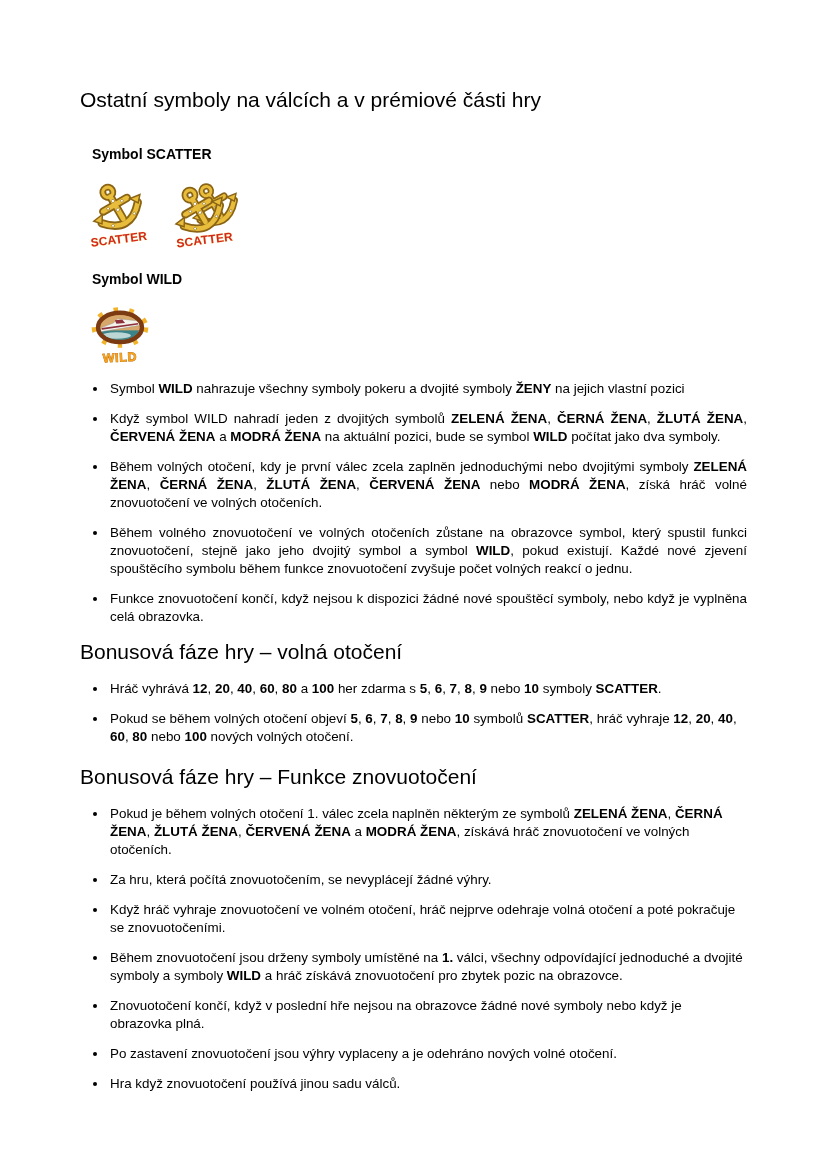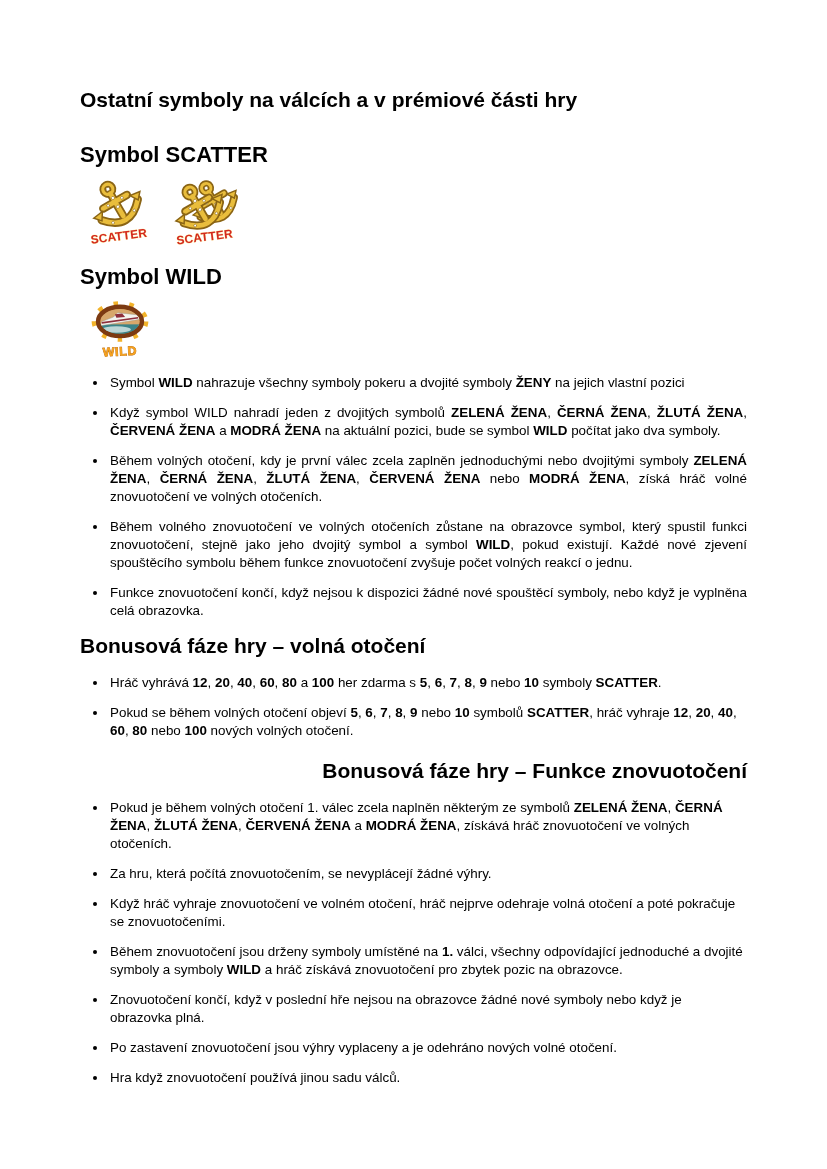--- a/index.html
+++ b/index.html
@@ -9,32 +9,32 @@
     box-sizing:border-box;
     padding:86px 80px 0 80px;
     background:var(--page_bg,#fff);
     color:var(--text,#000);
     font-family:"Liberation Sans","DejaVu Sans",sans-serif;
     font-size:13.4px;
     line-height:18px;
     overflow:hidden;
   }
   h1.doc-h1{
-    font-size:21px;line-height:28px;font-weight:bold;
+    font-size:21px;line-height:28px;font-weight:normal;
     margin:0;color:var(--text,#000);
     font-family:"Liberation Sans","DejaVu Sans",sans-serif;
   }
   h2.doc-h2{
-    font-size:22px;line-height:21px;font-weight:bold;
-    margin:0;color:var(--text,#000);
+    font-size:14px;line-height:21px;font-weight:bold;
+    margin:12px;color:var(--text,#000);
   }
   .sec-scatter h2{margin-top:30px;}
   .sec-wild h2{margin-top:20px;}
   .sec-freespins h1{margin-top:12px;}
-  .sec-respin h1{margin-top:17px;text-align:right;}
+  .sec-respin h1{margin-top:17px;}
   .symbol-row{
     display:flex;align-items:flex-end;gap:4px;
     margin:9px 0 9px 0;
   }
   ul.bullets{
     margin:14px 0 0 0;
     padding:0 0 0 28px;
     list-style:disc;
   }
   ul.bullets li{

